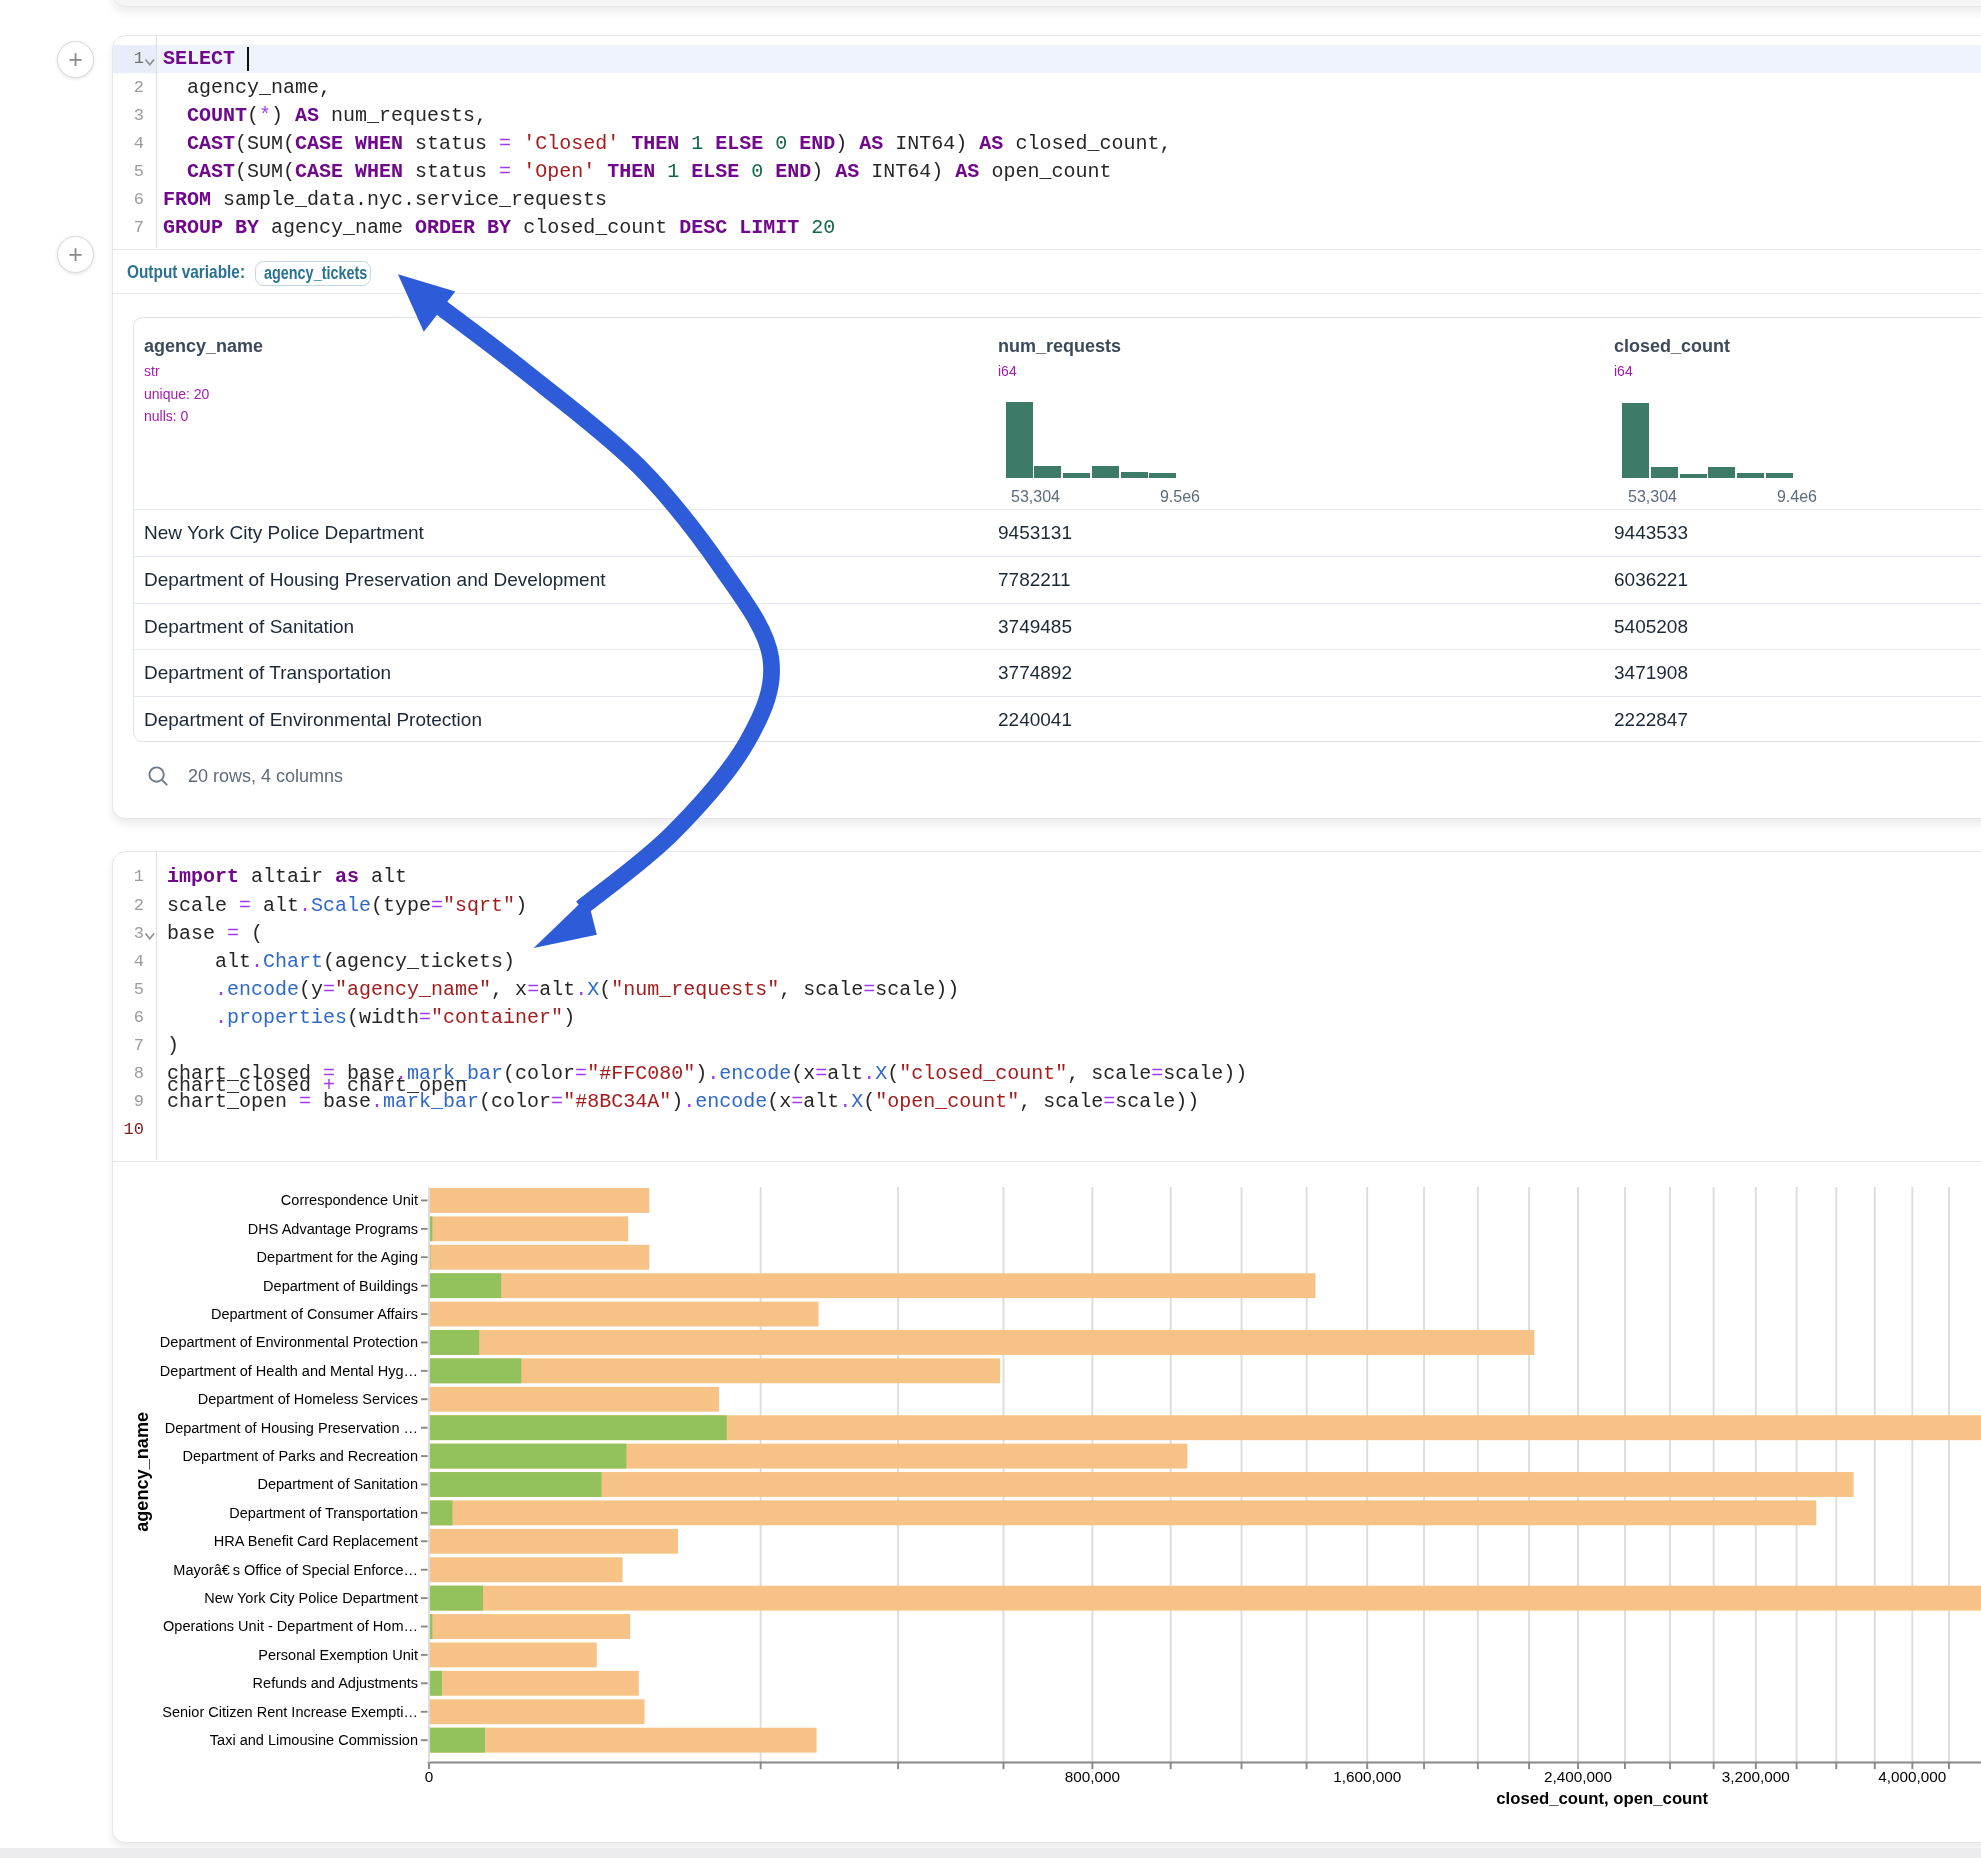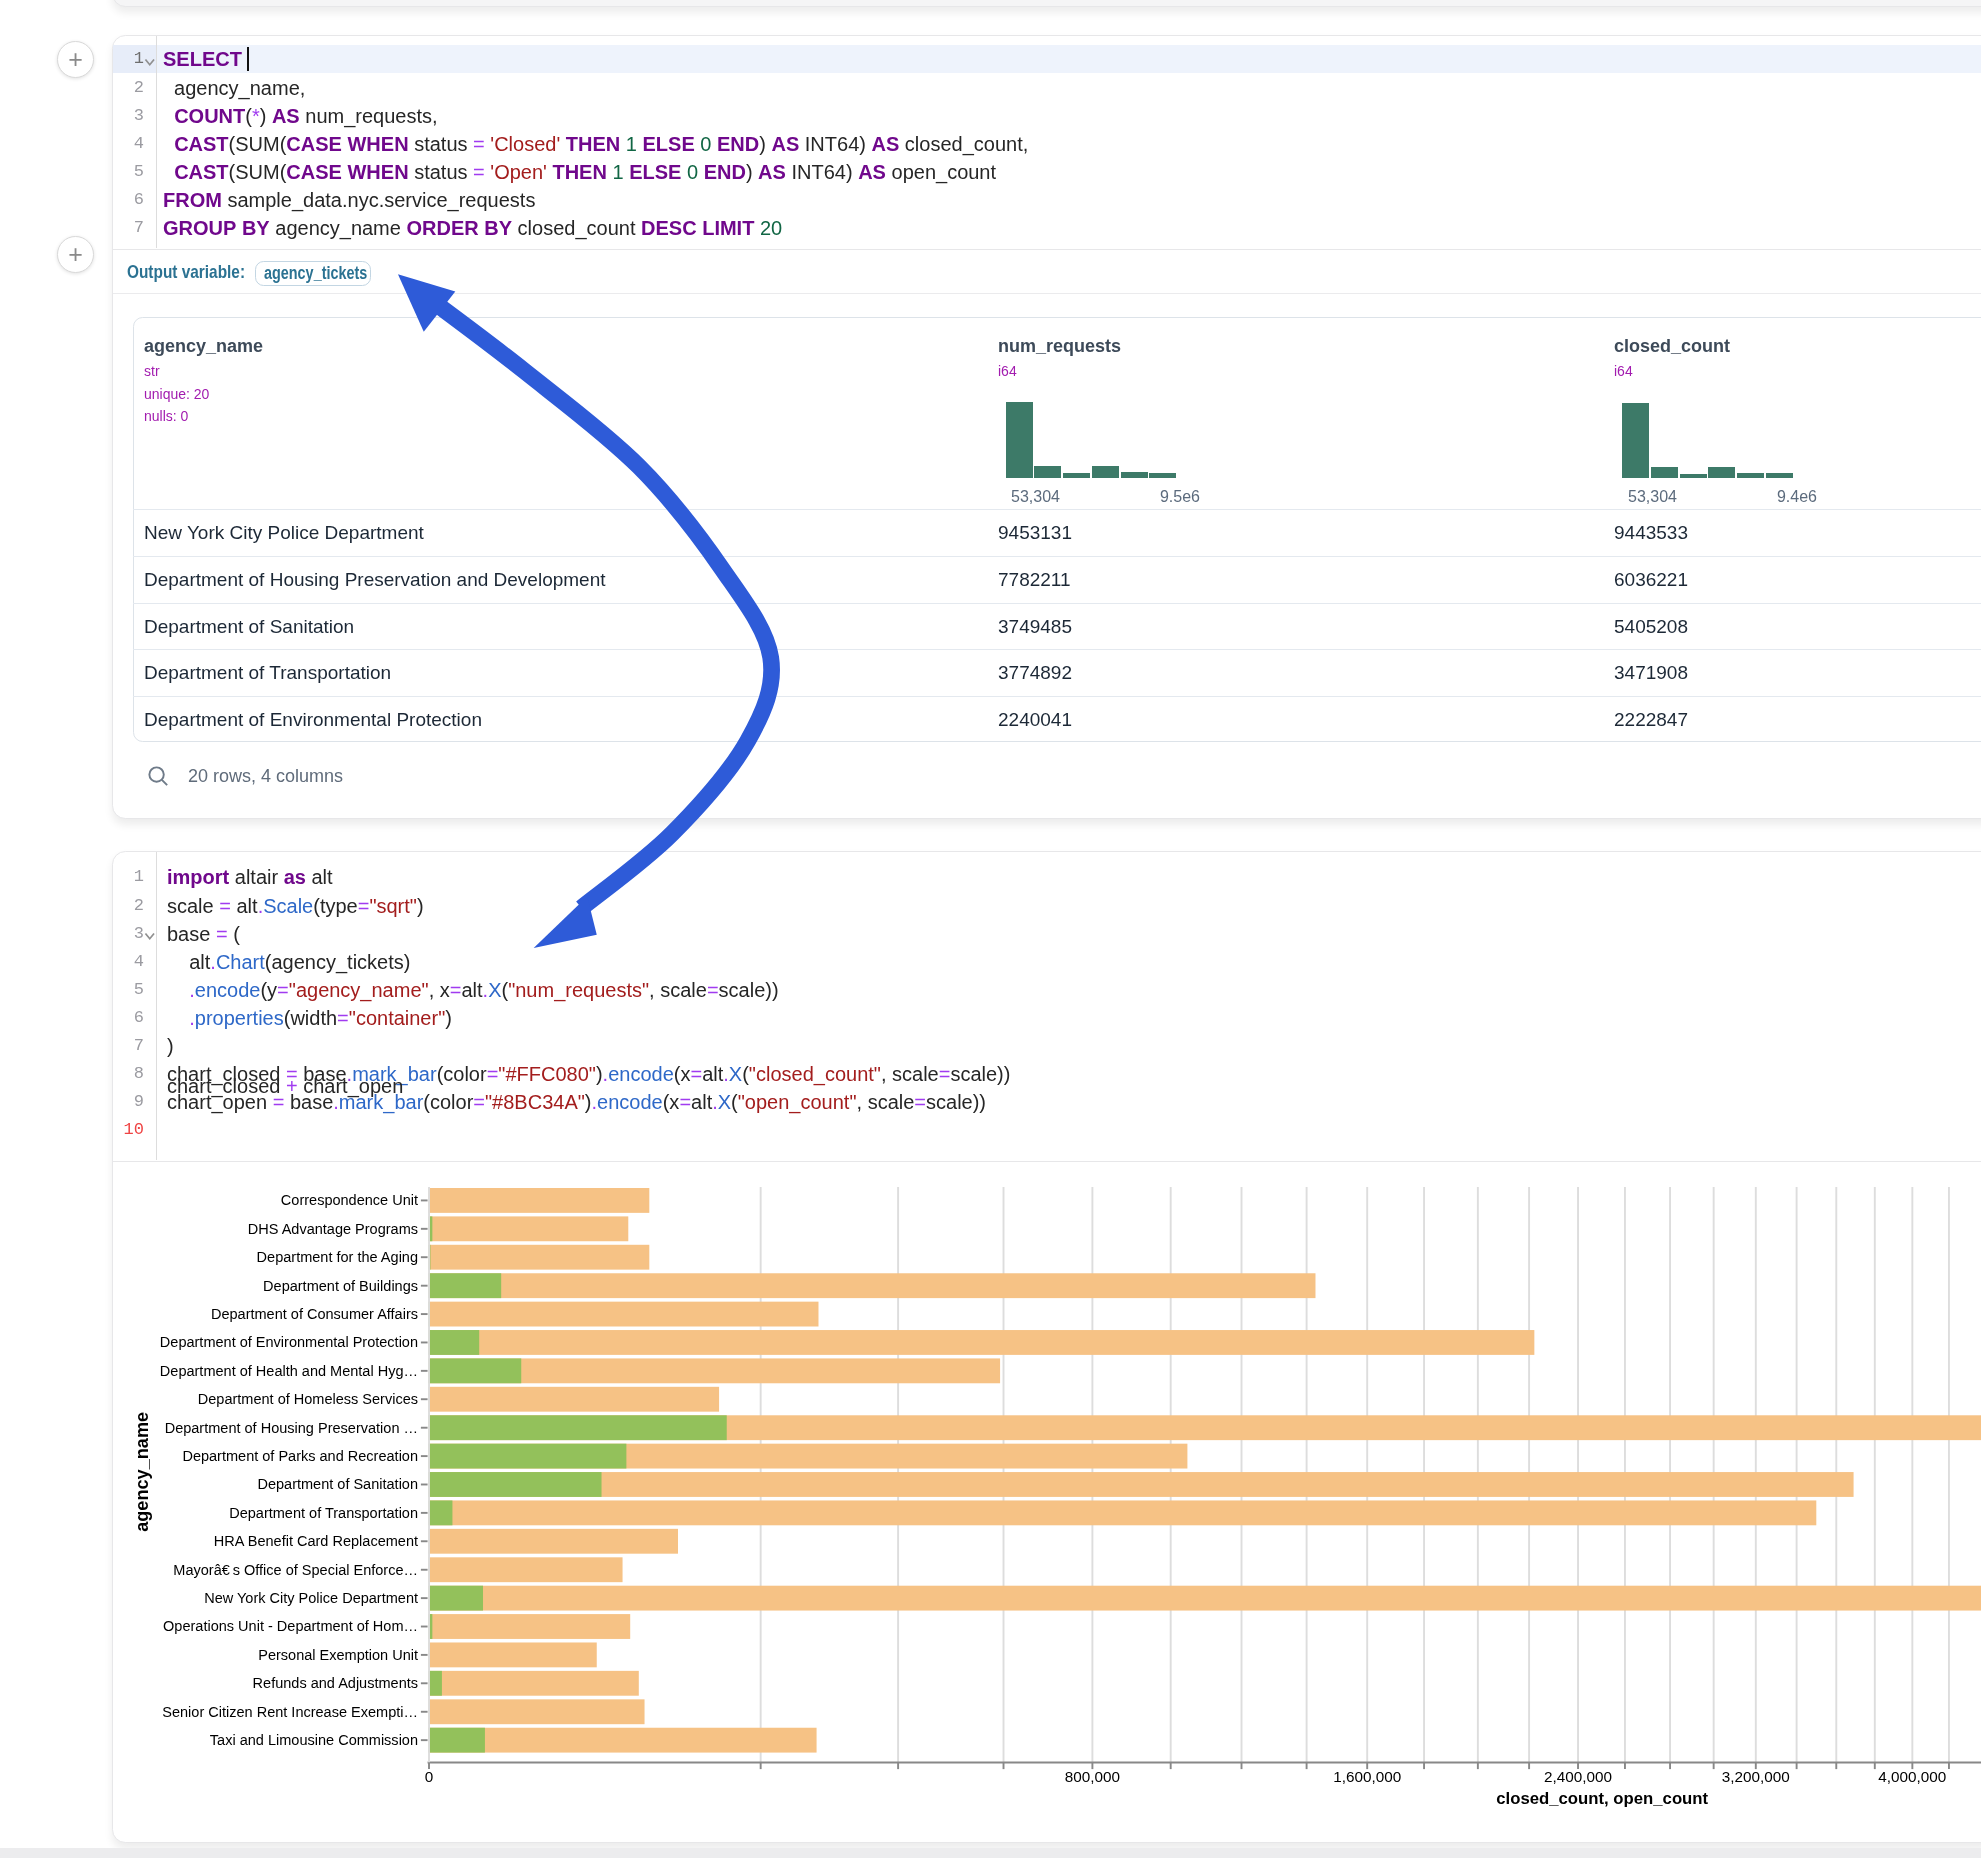--- a/index.html
+++ b/index.html
@@ -1,18 +1,18 @@
 <!DOCTYPE html>
 <html><head><meta charset="utf-8">
 <style>
 * { margin:0; padding:0; box-sizing:border-box; }
 html,body { width:1982px; height:1858px; background:#fff; font-family:"Liberation Sans", sans-serif; }
 #root { position:relative; width:1982px; height:1858px; overflow:hidden; }
 .panel { position:absolute; background:#fff; border:1.4px solid #e7e7e9; border-radius:13.4px; box-shadow:0 5.7px 8.6px rgba(0,0,0,0.075); }
-.code { position:absolute; font-family:Liberation Sans, sans-serif; font-size:20px; white-space:pre; }
+.code { position:absolute; font-family:Liberation Mono, monospace; font-size:20px; white-space:pre; }
 .lnum { position:absolute; left:112px; width:32px; text-align:right; font-family:"Liberation Mono", monospace; font-size:17px; height:28px; line-height:28px; }
 .hline { position:absolute; height:1.4px; }
 .cell { position:absolute; font-size:19px; color:#1c2836; height:27px; line-height:27px; }
 .gray { position:absolute; font-size:14px; color:#a21caf; }
 .hdr { position:absolute; font-size:18px; font-weight:bold; color:#3d4a59; }
 .plus { position:absolute; width:37px; height:37px; border-radius:50%; background:#fff; border:1.4px solid #d9d9d9; box-shadow:0 1px 3.8px rgba(0,0,0,0.12); color:#8a8a8a; font-size:25px; line-height:34px; text-align:center; }
 </style></head>
 <body>
 <div id="root">
 
@@ -124,21 +124,21 @@
 <div class="code" style="left:167px;top:1072px;height:28px;line-height:28px;"><span style="color:#262626;">chart_closed </span><span style="color:#a13bf0;">+</span><span style="color:#262626;"> chart_open</span></div>
 <div class="lnum" style="top:863px;color:#9b9ba1;">1</div>
 <div class="lnum" style="top:892px;color:#9b9ba1;">2</div>
 <div class="lnum" style="top:920px;color:#9b9ba1;">3</div>
 <div class="lnum" style="top:948px;color:#9b9ba1;">4</div>
 <div class="lnum" style="top:976px;color:#9b9ba1;">5</div>
 <div class="lnum" style="top:1004px;color:#9b9ba1;">6</div>
 <div class="lnum" style="top:1032px;color:#9b9ba1;">7</div>
 <div class="lnum" style="top:1060px;color:#9b9ba1;">8</div>
 <div class="lnum" style="top:1088px;color:#9b9ba1;">9</div>
-<div class="lnum" style="top:1116px;color:#ef4444;">10</div>
+<div class="lnum" style="top:1116px;color:#7f1d1d;">10</div>
 
 <svg style="position:absolute; left:0; top:0; width:1982px; height:1858px;" viewBox="0 0 2073 1944" font-family="Liberation Sans, sans-serif">
 <line x1="795.5" y1="1242" x2="795.5" y2="1844" stroke="#dddddd" stroke-width="2"></line>
 <line x1="939.3" y1="1242" x2="939.3" y2="1844" stroke="#dddddd" stroke-width="2"></line>
 <line x1="1049.6" y1="1242" x2="1049.6" y2="1844" stroke="#dddddd" stroke-width="2"></line>
 <line x1="1142.6" y1="1242" x2="1142.6" y2="1844" stroke="#dddddd" stroke-width="2"></line>
 <line x1="1224.5" y1="1242" x2="1224.5" y2="1844" stroke="#dddddd" stroke-width="2"></line>
 <line x1="1298.6" y1="1242" x2="1298.6" y2="1844" stroke="#dddddd" stroke-width="2"></line>
 <line x1="1366.7" y1="1242" x2="1366.7" y2="1844" stroke="#dddddd" stroke-width="2"></line>
 <line x1="1430.1" y1="1242" x2="1430.1" y2="1844" stroke="#dddddd" stroke-width="2"></line>

